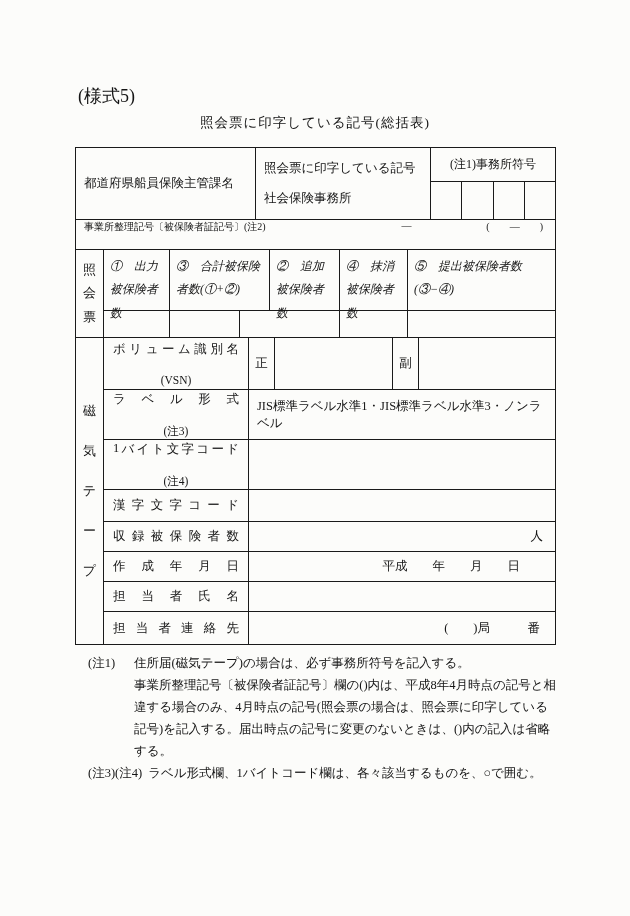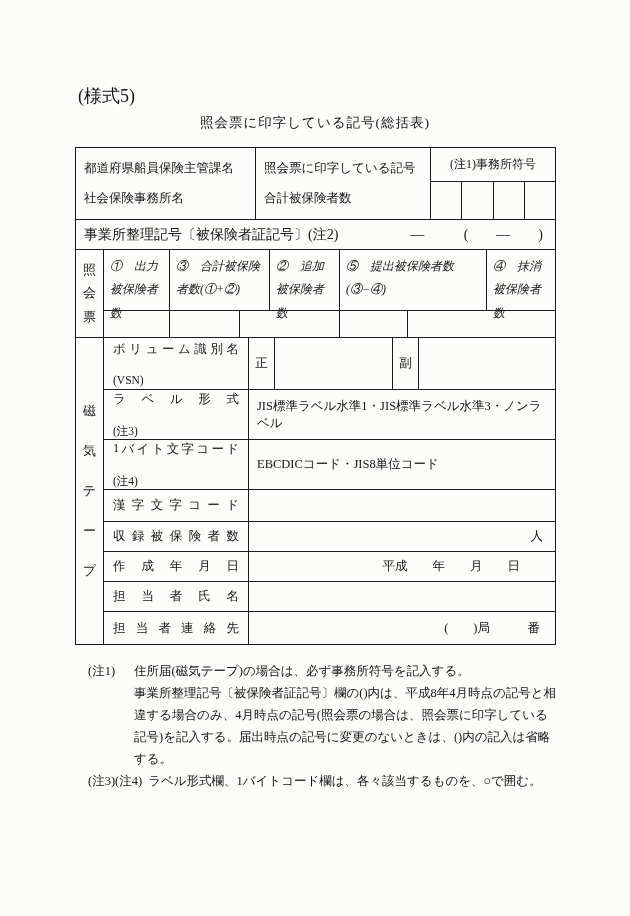--- a/index.html
+++ b/index.html
@@ -17,21 +17,21 @@
   .hcell { display:flex; flex-direction:column; justify-content:space-around; padding:6px 8px; font-size:12.5px; border-right:1px solid #1a1a1a;font-family:Liberation Serif, serif; }
   .hcellA1 { width:180px; }
   .hcellA2 { width:175px; }
   .hcellA3 { flex:1; display:flex; flex-direction:column; }
   .code-header { height:33px; display:flex; align-items:center; justify-content:center; font-size:12px; }
   .code-boxes { flex:1; display:flex; border-top:1px solid #1a1a1a; }
   .code-box { flex:1; }
   .code-box + .code-box { border-left:1px solid #1a1a1a; }
 
   
-  .secB { display:flex; align-items:center; height:30px; border-bottom:1px solid #1a1a1a; font-size:14px; padding:0 12px 0 8px; }
+  .secB { display:flex; height:30px; border-bottom:1px solid #1a1a1a; font-size:10px; padding:0 12px 0 8px; }
   .secB .sp1 { flex:2; } .secB .sp2 { flex:1.1; }
 
   
   .vcol { width:28px; border-right:1px solid #1a1a1a; display:flex; flex-direction:column; align-items:center; font-size:13px; }
   .vcol-inquiry { justify-content:space-around; padding:8px 0; }
   .vcol-tape { justify-content:center; gap:22px; }
 
   
   .secC { display:flex; height:88px; border-bottom:1px solid #1a1a1a; }
   .cgrid { flex:1; display:flex; flex-direction:column;font-style:italic; }
@@ -45,54 +45,53 @@
 
   
   .secD { display:flex; height:306px; }
   .drows { flex:1; display:flex; flex-direction:column; }
   .drow { display:flex; border-bottom:1px solid #1a1a1a; }
   .drow:last-child { border-bottom:none; }
   .rh1 { height:52px; } .rh2 { height:50px; } .rh3 { height:50px; } .rh4 { height:32px; }
   .rh5 { height:30px; } .rh6 { height:30px; } .rh7 { height:30px; } .rh8 { flex:1; }
   .dlabel { width:145px; border-right:1px solid #1a1a1a; display:flex; flex-direction:column; justify-content:center; padding:2px 9px; font-size:12.5px; }
   .jchars { display:flex; justify-content:space-between; }
-  .lnote { text-align:left; font-size:11.5px; margin-top:16px; }
+  .lnote { text-align:center; font-size:11.5px; margin-top:16px; }
   .dval { flex:1; display:flex; align-items:center; padding:0 8px; font-size:12.5px; }
   .dval.alr { justify-content:flex-end; }
   .pr12 { padding-right:12px; } .pr35 { padding-right:35px; } .pr15 { padding-right:15px; }
   .dval-vsn { flex:1; display:flex; align-items:stretch; padding:0; font-size:12.5px; }
   .vsn-tag { width:26px; border-right:1px solid #1a1a1a; display:flex; align-items:center; justify-content:center; }
   .vsn-space1 { width:118px; border-right:1px solid #1a1a1a; }
   .vsn-tag2 { width:26px; border-right:1px solid #1a1a1a; display:flex; align-items:center; justify-content:center; }
   .vsn-space2 { flex:1; }
 
   
-  .notes { position:absolute; left:88px; top:652px; width:472px; font-size:12.5px; line-height:22px;margin-top:8px; }
+  .notes { position:absolute; left:88px; top:652px; width:472px; font-size:12.5px; line-height:22px; }
   .note-row { display:flex; align-items:flex-start; }
   .ntag { min-width:46px; white-space:nowrap; padding-right:6px; }
   .ntext { flex:1; }
 </style>
 </head>
 <body>
 
 <div class="page">
 
   <div class="form-label">(様式5)</div>
   <div class="title">照会票に印字している記号(総括表)</div>
 
   <div class="form-table">
 
     <div class="secA">
       <div class="hcell hcellA1">
         <div>都道府県船員保険主管課名</div>
-        <div>社会保険事務所名</div>
       </div>
       <div class="hcell hcellA2">
         <div>照会票に印字している記号</div>
-        <div>合計被保険者数</div>
+        <div>社会保険事務所</div>
       </div>
       <div class="hcellA3">
         <div class="code-header">(注1)事務所符号</div>
         <div class="code-boxes">
           <div class="code-box"></div>
           <div class="code-box"></div>
           <div class="code-box"></div>
           <div class="code-box"></div>
         </div>
       </div>
@@ -110,22 +109,22 @@
       <div class="vcol vcol-inquiry">
           <span>照</span>
           <span>会</span>
           <span>票</span>
         </div>
       <div class="cgrid">
         <div class="chead">
           <div class="ccell cw1">①　出力被保険者数</div>
           <div class="ccell cw3">③　合計被保険者数(①+②)</div>
           <div class="ccell cw2">②　追加被保険者数</div>
+          <div class="ccell cw4">④　抹消被保険者数</div>
           <div class="ccell cw5">⑤　提出被保険者数(③−④)</div>
-          <div class="ccell cw4">④　抹消被保険者数</div>
         </div>
         <div class="cempty">
           <div class="ecell cw1"></div>
           <div class="ecell cw2"></div>
           <div class="ecell cw3"></div>
           <div class="ecell cw4"></div>
           <div class="ecell cw5"></div>
         </div>
       </div>
     </div>
@@ -184,21 +183,20 @@
                 <span>イ</span>
                 <span>ト</span>
                 <span>文</span>
                 <span>字</span>
                 <span>コ</span>
                 <span>ー</span>
                 <span>ド</span>
               </div>
             <div class="lnote">(注4)</div>
           </div>
-          <div class="dval">EBCDICコード・JIS8単位コード</div>
         </div>
 
         <div class="drow rh4">
           <div class="dlabel">
             <div class="jchars">
                 <span>漢</span>
                 <span>字</span>
                 <span>文</span>
                 <span>字</span>
                 <span>コ</span>

